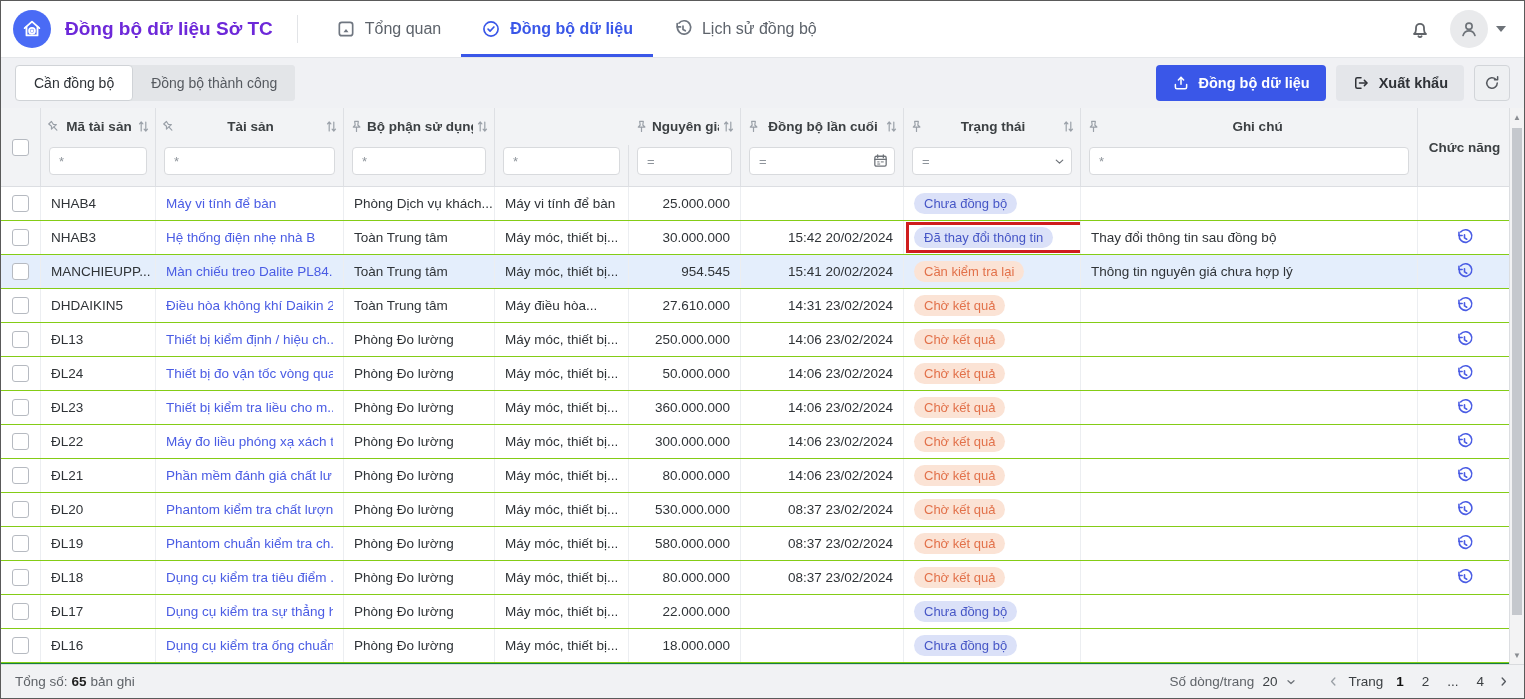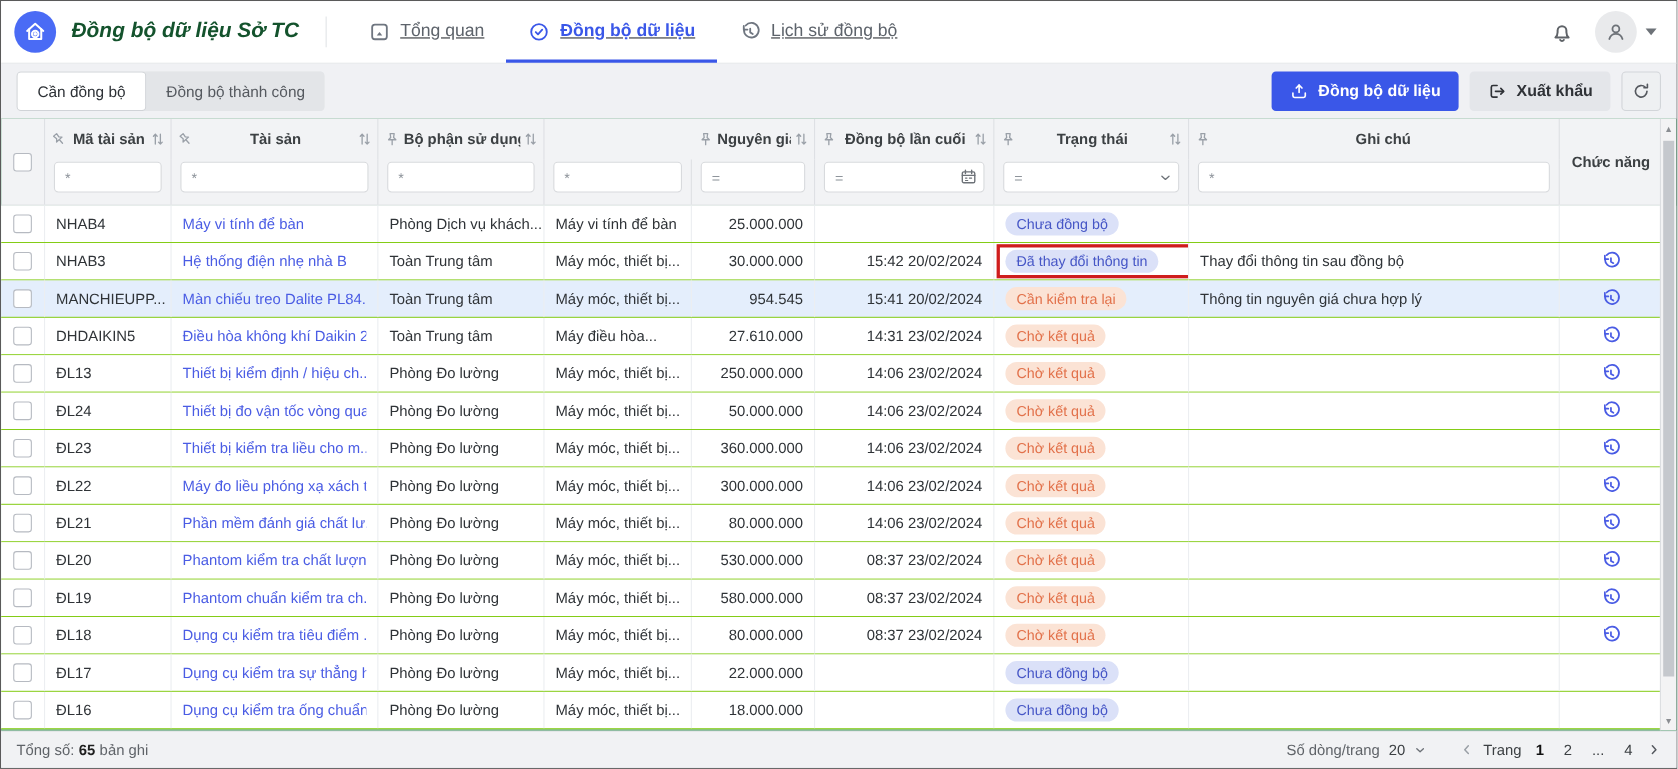--- a/index.html
+++ b/index.html
@@ -10,23 +10,23 @@
   }
   .app { width:1525px; height:699px; display:flex; flex-direction:column;
          border:1px solid #5a5a5a; background:#f0f1f4; position:relative; }
 
   
   .header { height:57px; background:#fff; border-bottom:1px solid #e4e6e9;
             display:flex; align-items:stretch; flex:0 0 auto; }
   .brand { display:flex; align-items:center; gap:14px; padding:0 24px 0 12px; }
   .logo { width:38px; height:38px; border-radius:50%; background:#4a6bf5;
           display:flex; align-items:center; justify-content:center; }
-  .app-title { font-size:19px; font-weight:bold; color:#14532d; white-space:nowrap;font-style:italic; }
+  .app-title { font-size:19px; font-weight:bold; color:#6d28d9; white-space:nowrap; }
   .hdivider { width:1px; background:#e2e4e7; margin:14px 0; }
-  .tabs { display:flex; align-items:stretch; margin-left:18px;text-decoration:underline; }
+  .tabs { display:flex; align-items:stretch; margin-left:18px; }
   .tab { display:flex; align-items:center; gap:9px; padding:0 20px; cursor:pointer;
          font-size:16px; color:#5d636b; }
   .tab .ticon { color:#6f7680; display:flex; }
   .tab.active { color:#3a57e8; font-weight:bold; box-shadow: inset 0 -3px 0 #3a57e8; }
   .tab.active .ticon { color:#3a57e8; }
   .header-right { margin-left:auto; display:flex; align-items:center; gap:18px; padding-right:18px; }
   .bell { color:#5f6368; display:flex; cursor:pointer; }
   .avatar-wrap { display:flex; align-items:center; gap:8px; cursor:pointer; }
   .avatar { width:38px; height:38px; border-radius:50%; background:#e9eaec;
             display:flex; align-items:center; justify-content:center; color:#6d7278; }

